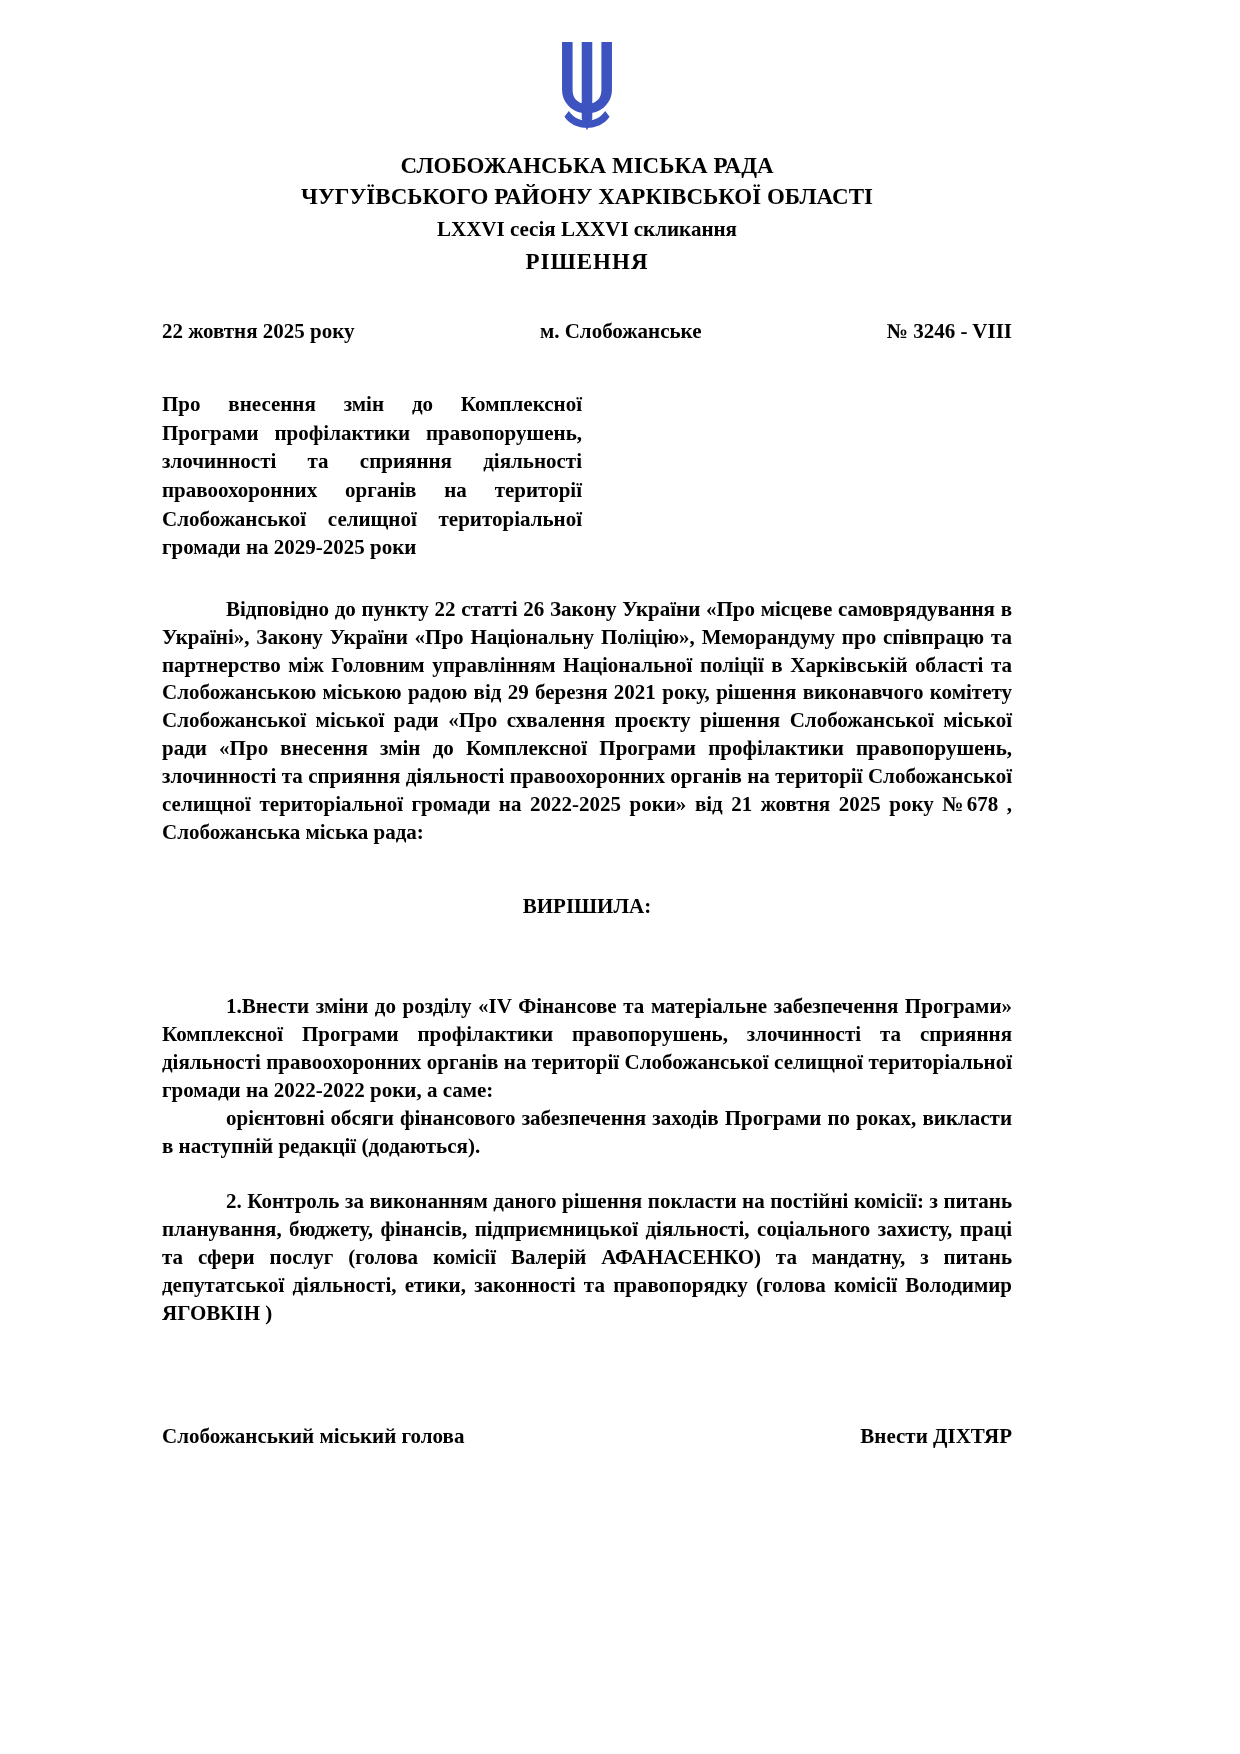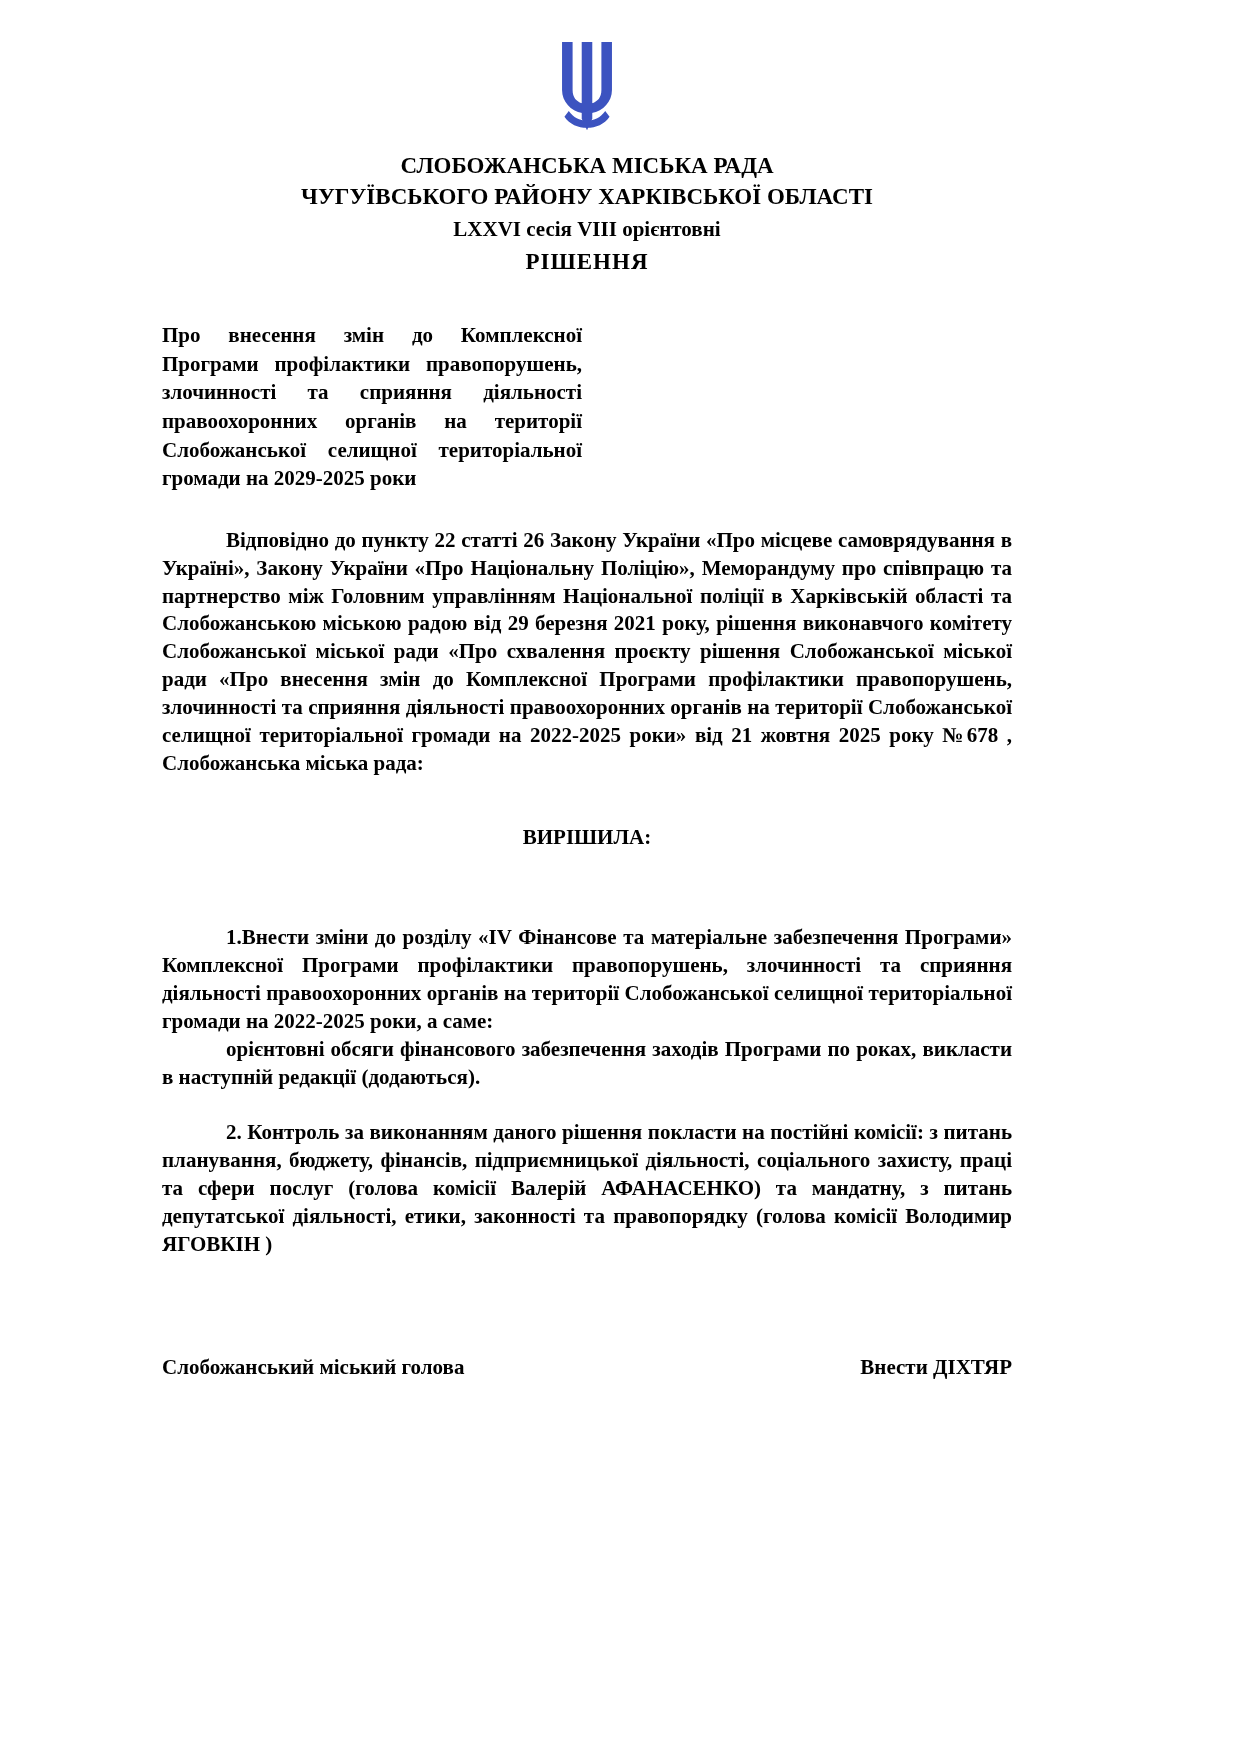--- a/index.html
+++ b/index.html
@@ -98,31 +98,36 @@
           <path d="M47 2 H58 V52 C58 64 49 74 37 76 V66 C43 64 47 60 47 52 Z"></path>
           <path d="M26.5 2 H37.5 V82 L32 94 L26.5 82 Z"></path>
           <path d="M13 74 C18 81 24 84 32 84 C40 84 46 81 51 74 L55.5 80 C50 88 41.5 91.5 32 91.5 C22.5 91.5 14 88 8.5 80 Z"></path>
         </g>
       </svg>
     </span>
   </div>
 
   <div class="org-line">СЛОБОЖАНСЬКА МІСЬКА РАДА</div>
   <div class="org-line">ЧУГУЇВСЬКОГО РАЙОНУ ХАРКІВСЬКОЇ ОБЛАСТІ</div>
-  <div class="session-line">LXXVI сесія VIII орієнтовні</div>
+  <div class="session-line">LXXVI сесія LXXVI скликання</div>
   <div class="doc-type">РІШЕННЯ</div>
 
+  <div class="date-line">
+    <span>22 жовтня   2025 року</span>
+    <span>м. Слобожанське</span>
+    <span>№ 3246 - VIII</span>
+  </div>
 
   <div class="subject-block">Про внесення змін до Комплексної Програми профілактики правопорушень, злочинності та сприяння діяльності правоохоронних органів на території Слобожанської селищної територіальної громади на 2029-2025 роки</div>
 
   <div class="para preamble">Відповідно до  пункту 22 статті 26 Закону України «Про місцеве самоврядування в Україні», Закону України «Про Національну Поліцію», Меморандуму про співпрацю та партнерство між Головним управлінням Національної поліції в Харківській області та Слобожанською міською радою від 29 березня 2021 року, рішення виконавчого комітету Слобожанської міської ради   «Про схвалення проєкту рішення   Слобожанської міської ради   «Про внесення змін до Комплексної Програми профілактики правопорушень, злочинності та сприяння діяльності правоохоронних органів на території Слобожанської селищної територіальної громади   на 2022-2025 роки» від 21 жовтня 2025 року №678 , Слобожанська міська рада:</div>
 
   <div class="para resolved">ВИРІШИЛА:</div>
 
-  <div class="para item1-p1">1.Внести зміни до розділу «IV Фінансове та матеріальне забезпечення Програми» Комплексної Програми профілактики правопорушень, злочинності та сприяння діяльності правоохоронних органів на території Слобожанської селищної територіальної громади на 2022-2025 роки,  а саме:</div>
+  <div class="para item1-p1">1.Внести зміни до розділу «IV Фінансове та матеріальне забезпечення Програми» Комплексної Програми профілактики правопорушень, злочинності та сприяння діяльності правоохоронних органів на території Слобожанської селищної територіальної громади на 2022-2022 роки,  а саме:</div>
   <div class="para item1-p2">орієнтовні обсяги фінансового забезпечення заходів Програми по роках, викласти в наступній редакції (додаються).</div>
 
   <div class="para item2">2. Контроль за виконанням даного рішення покласти на постійні комісії: з питань планування, бюджету, фінансів, підприємницької діяльності, соціального захисту, праці та сфери послуг (голова комісії   Валерій АФАНАСЕНКО) та мандатну, з питань депутатської діяльності, етики, законності та правопорядку (голова комісії   Володимир ЯГОВКІН )</div>
 
   <div class="signature-row">
     <span>Слобожанський  міський голова</span>
     <span>Внести ДІХТЯР</span>
   </div>
 
 </div>

